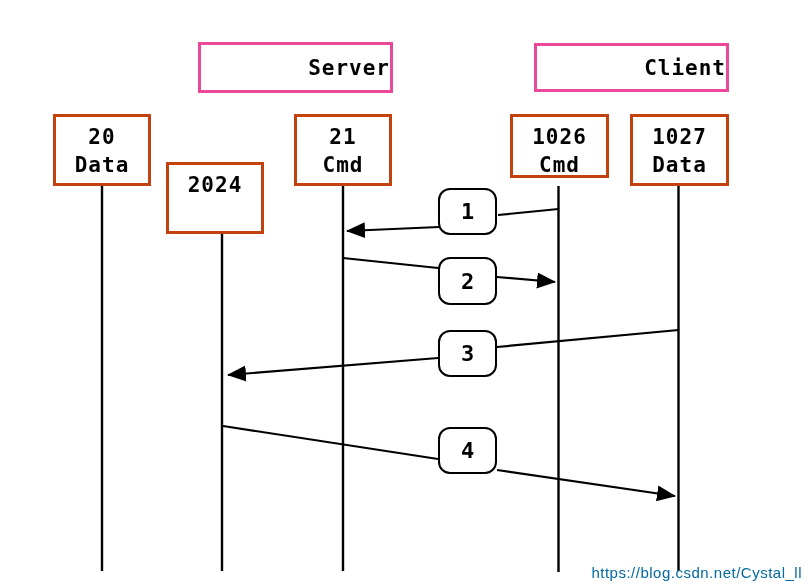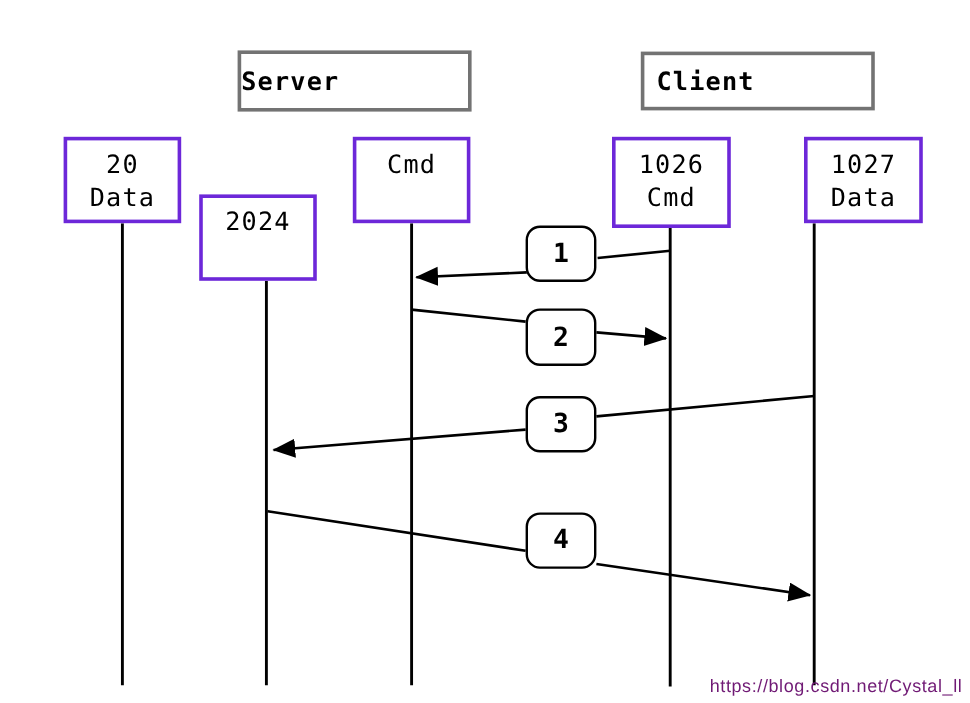--- a/index.html
+++ b/index.html
@@ -8,37 +8,37 @@
     width: 808px;
     height: 586px;
     background: #ffffff;
     overflow: hidden;
     font-family: "DejaVu Sans Mono", "Liberation Mono", monospace;
   }
   .lines-layer { position: absolute; left: 0; top: 0; }
   .hbox {
     position: absolute;
     box-sizing: border-box;
-    border: 3px solid #737373;
+    border: 3px solid #ec4899;
     background: #fff;
     display: flex;
     align-items: center;
-    justify-content: flex-start;
+    justify-content: flex-end;
     font-weight: bold;
     font-size: 21px;
     letter-spacing: 1px;
     color: #000;
   }
   .pbox {
     position: absolute;
     box-sizing: border-box;
-    border: 3px solid #6d28d9;
+    border: 3px solid #c2410c;
     background: #fff;
     text-align: center;
-    font-weight: normal;
+    font-weight: bold;
     font-size: 21px;
     line-height: 28px;
     padding-top: 6px;
     letter-spacing: 1px;
     color: #000;
   }
   .pbox span { display: block; }
   .badge {
     position: absolute;
     box-sizing: border-box;
@@ -52,21 +52,21 @@
     font-size: 22px;
     color: #000;
   }
   .watermark {
     position: absolute;
     right: 6px;
     bottom: 5px;
     font-family: "Liberation Sans", sans-serif;
     font-size: 15px;
     letter-spacing: 0.5px;
-    color: #701a75;
+    color: #0369a1;
   }
 </style>
 </head>
 <body>
 
 <div class="canvas">
 
   <svg class="lines-layer" width="808" height="586" viewBox="0 0 808 586">
     <defs>
       <marker id="arrhead" markerUnits="userSpaceOnUse" markerWidth="22" markerHeight="18" refX="18" refY="8" orient="auto">
@@ -102,27 +102,28 @@
 
   <div class="pbox" style="left:53px; top:114px; width:98px; height:72px;">
     <span>20</span>
     <span>Data</span>
   </div>
   <div class="pbox" style="left:166px; top:162px; width:98px; height:72px;">
     <span>2024</span>
     <span></span>
   </div>
   <div class="pbox" style="left:294px; top:114px; width:98px; height:72px;">
+    <span>21</span>
     <span>Cmd</span>
   </div>
-  <div class="pbox" style="left:510px; top:114px; width:99px; height:76px;">
+  <div class="pbox" style="left:510px; top:114px; width:99px; height:64px;">
     <span>1026</span>
     <span>Cmd</span>
   </div>
-  <div class="pbox" style="left:630px; top:114px; width:99px; height:72px;margin-left:40px;">
+  <div class="pbox" style="left:630px; top:114px; width:99px; height:72px;">
     <span>1027</span>
     <span>Data</span>
   </div>
 
   <div class="badge" style="left:438px; top:188px; width:59px; height:47px;">
     <span>1</span>
   </div>
   <div class="badge" style="left:438px; top:257px; width:59px; height:48px;">
     <span>2</span>
   </div>

